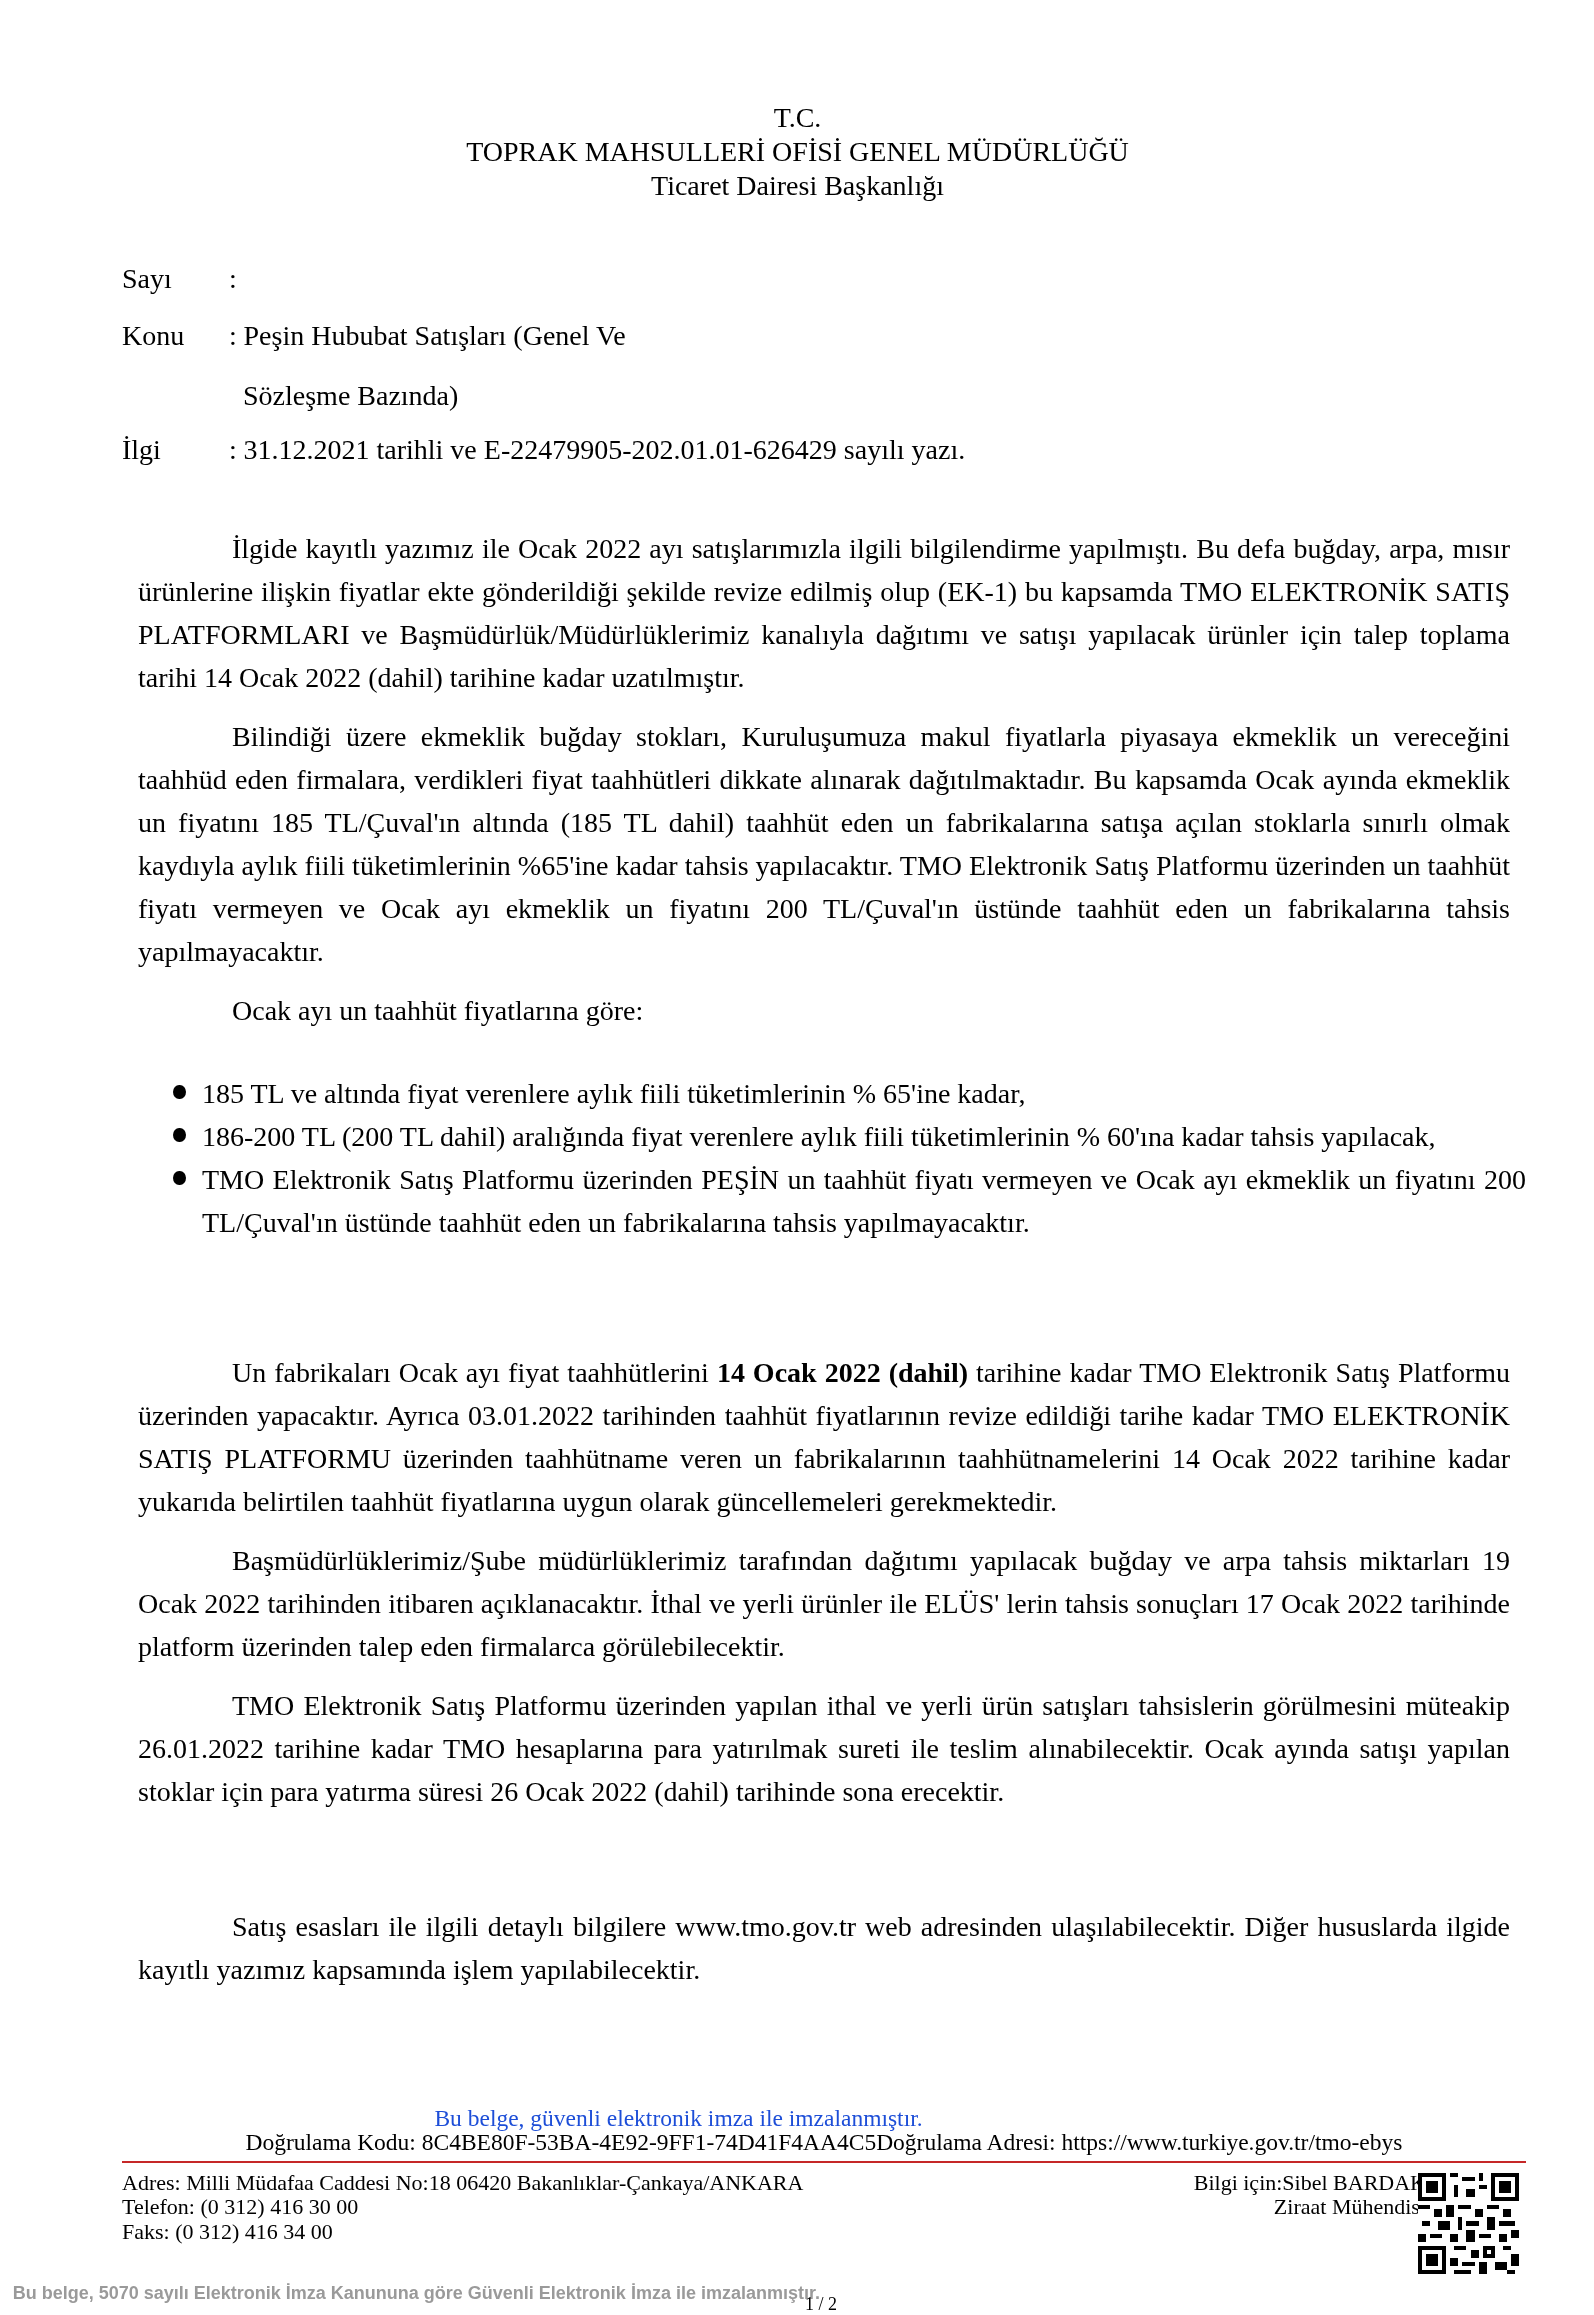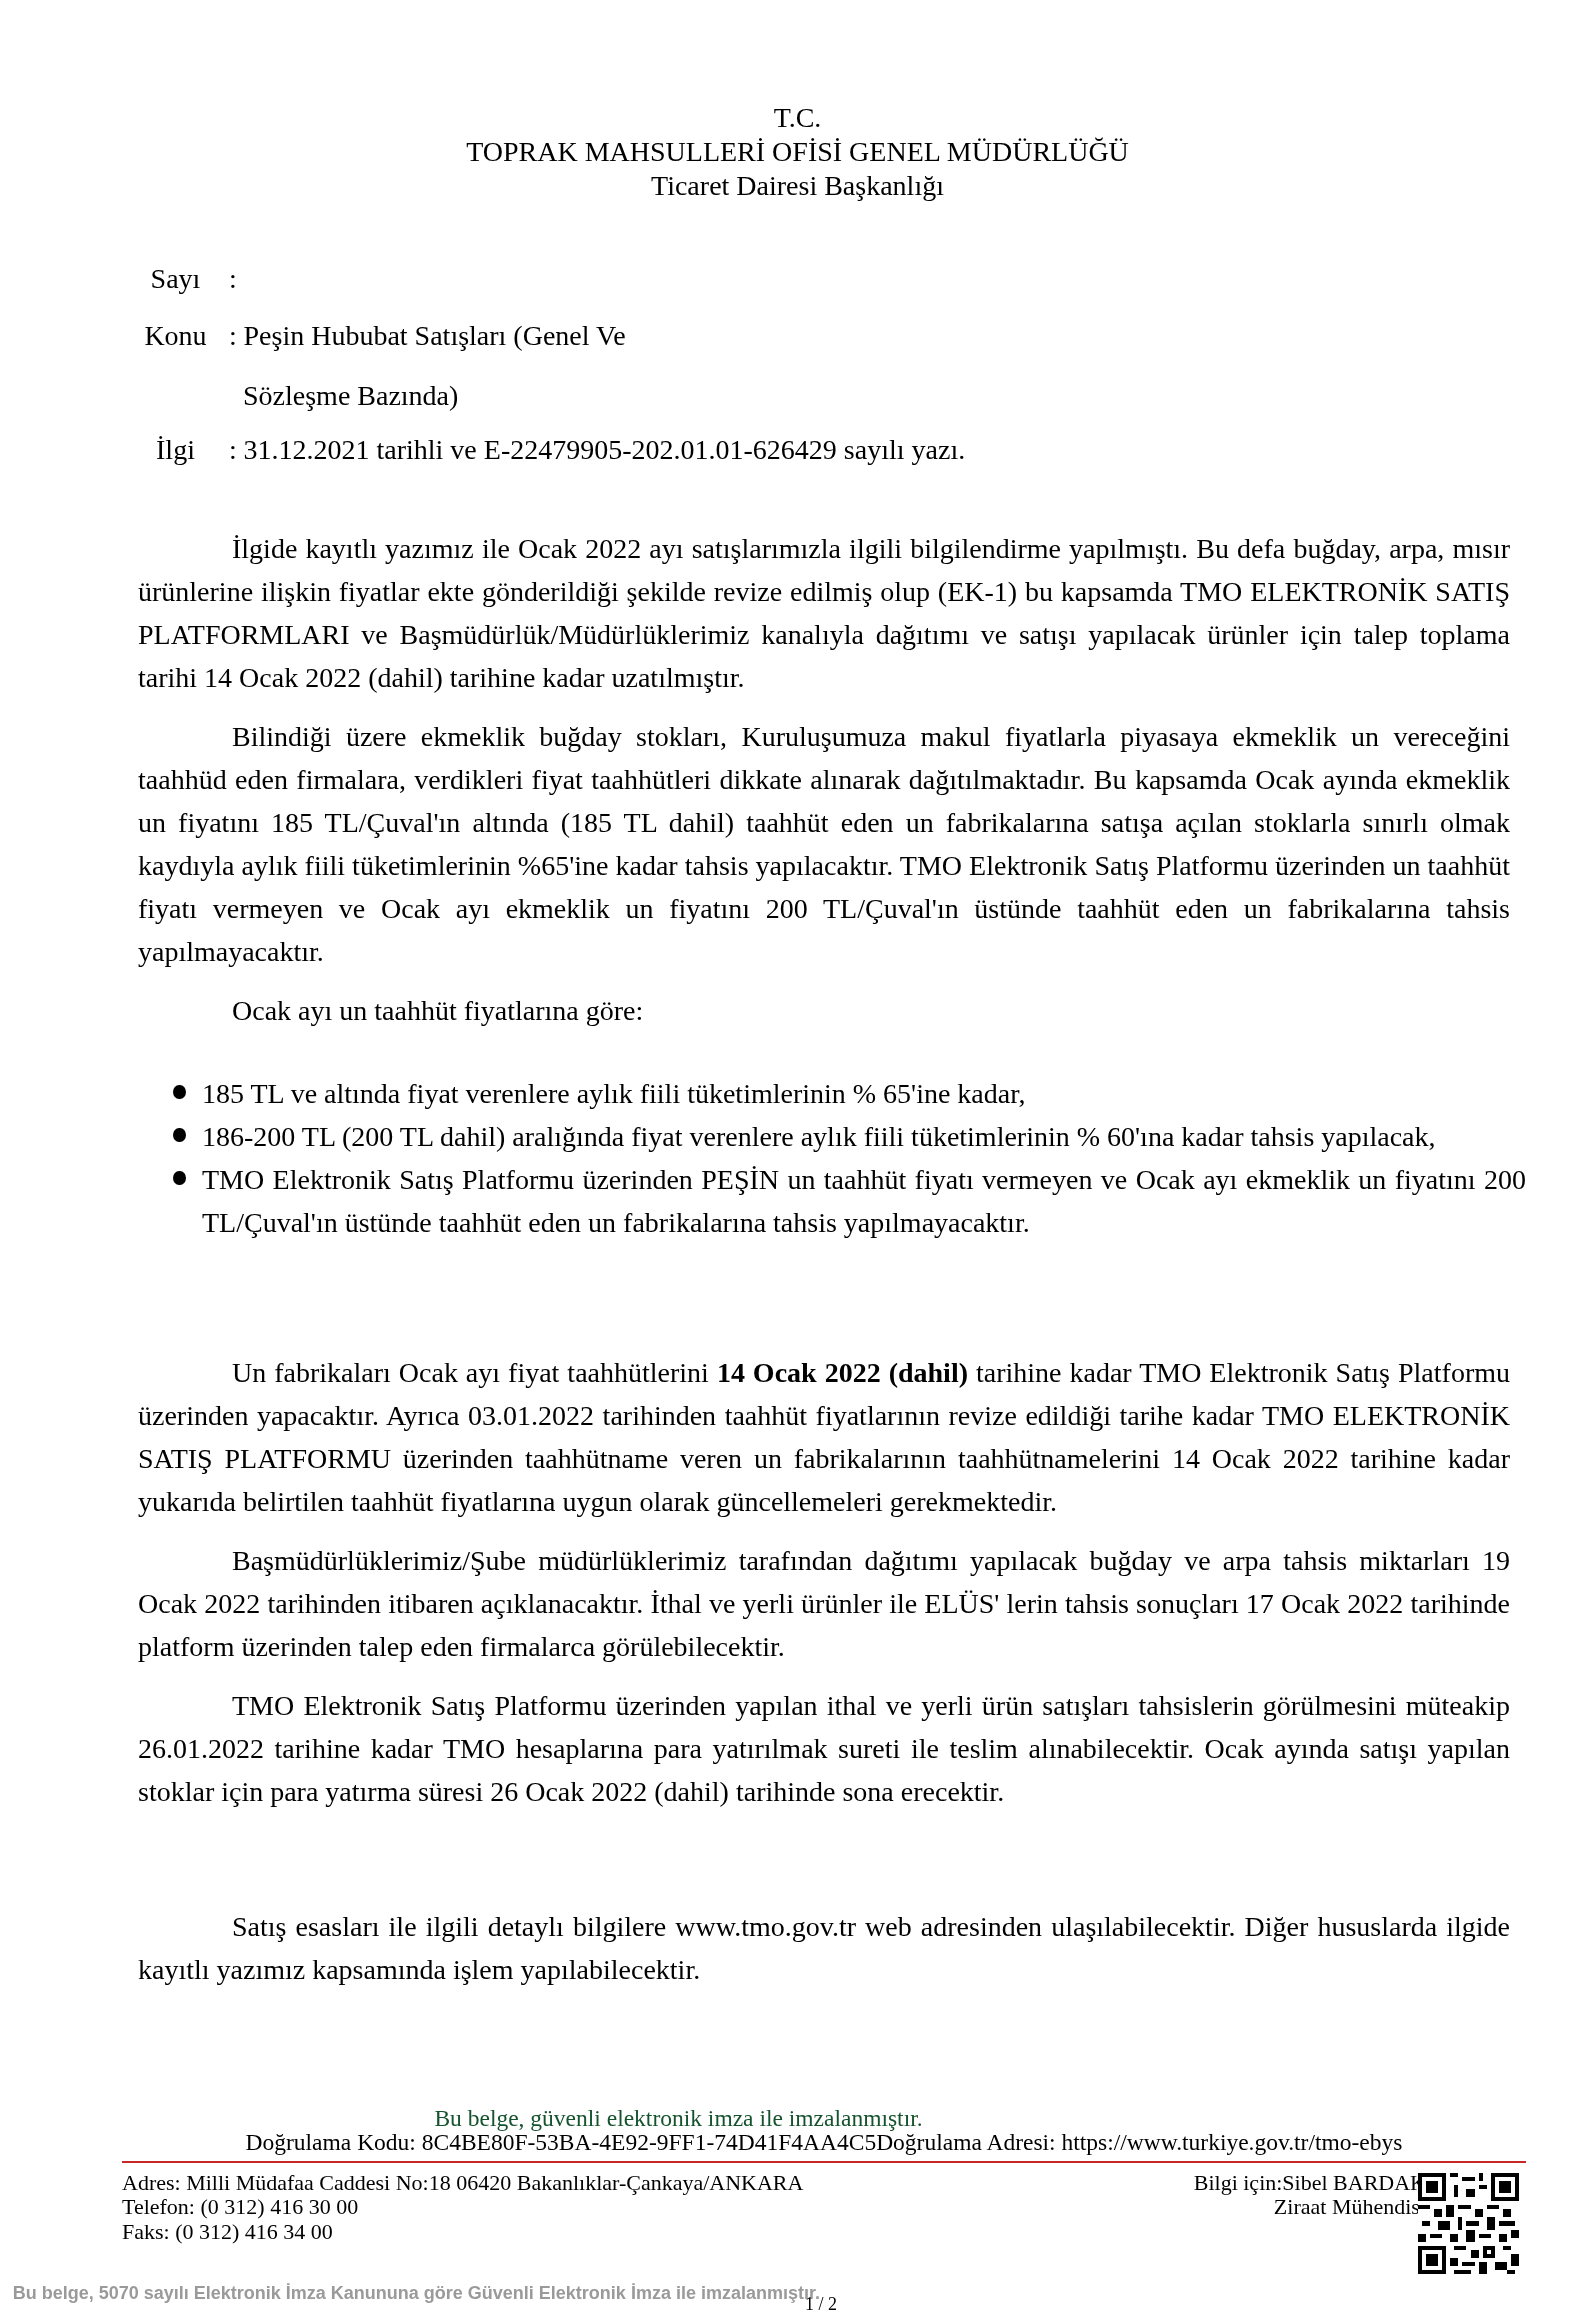--- a/index.html
+++ b/index.html
@@ -2,29 +2,29 @@
 <html style="font-size:14.5px"><head>
 <meta charset="utf-8">
 <style>
   html, body { margin: 0; padding: 0; background: #ffffff; }
   body {
     width: 1595px; height: 2316px; position: relative; overflow: hidden;
     font-family: "Liberation Serif", "DejaVu Serif", serif; color: #000;
   }
   .header { position: absolute; left: 0; top: 101px; width: 1595px; text-align: center; font-size: 28px; line-height: 34px; }
   .meta { position: absolute; left: 122px; font-size: 28px; line-height: 36px; }
-  .meta .lbl { display: inline-block; width: 107px; text-align: center; }
+  .meta .lbl { display: inline-block; width: 107px; }
   .meta .colon { display: inline-block; width: 14.5px; }
   .meta .cont { display: block; padding-left: 121px; }
   .body-text { position: absolute; left: 122px; width: 1404px; font-size: 28px; line-height: 43px; text-align: justify; }
   .body-text p { margin: 16px; text-indent: 94px; }
   .bullets { position: absolute; left: 122px; width: 1404px; font-size: 28px; line-height: 43px; text-align: justify; margin: 0; padding: 0; list-style: none; }
   .bullets li { position: relative; padding-left: 80px; }
   .bullets li .dot { position: absolute; left: 51px; top: 12.7px; width: 12.7px; height: 14.5px; background: #000; border-radius: 50%; }
-  .footer-red { position: absolute; left: 0; top: 2105px; width: 1357px; text-align: center; color: #14532d; font-size: 23.5px; line-height: 27px; }
+  .footer-red { position: absolute; left: 0; top: 2105px; width: 1357px; text-align: center; color: #1d4ed8; font-size: 23.5px; line-height: 27px; }
   .verify-row { position: absolute; left: 122px; width: 1404px; top: 2129px; font-size: 23.5px; line-height: 27px; display: flex; justify-content: center; }
   .red-line { position: absolute; left: 122px; width: 1404px; top: 2161px; height: 1.8px; background: #c62828; }
   .addr { position: absolute; left: 122px; top: 2171px; font-size: 22px; line-height: 24.4px; }
   .contact { position: absolute; right: 169px; top: 2171px; font-size: 22px; line-height: 24.4px; text-align: right; }
   .qr { position: absolute; left: 1418px; top: 2173px; width: 101px; height: 101px; }
   .legal { position: absolute; left: 12.7px; top: 2283px; font-family: "Liberation Sans", "DejaVu Sans", sans-serif; font-weight: bold; font-size: 18px; color: #9a9a9a; }
   .pageno { position: absolute; left: 805px; top: 2294px; font-size: 18px; color: #000; }
 </style>
 </head>
 <body>

